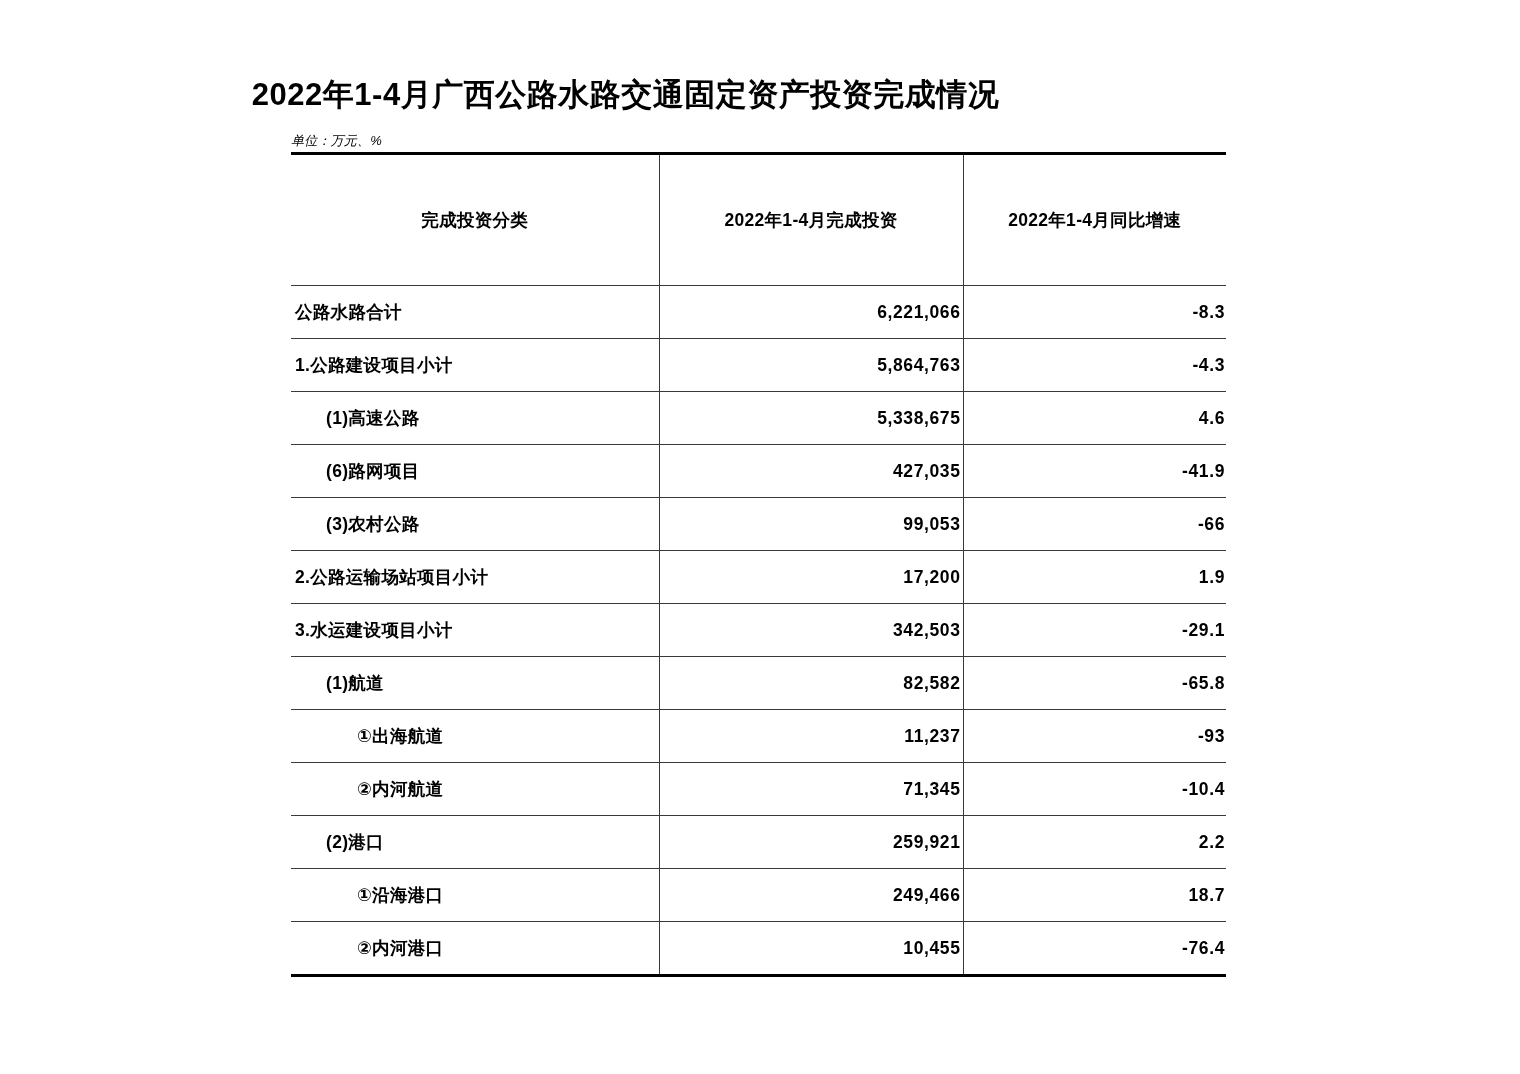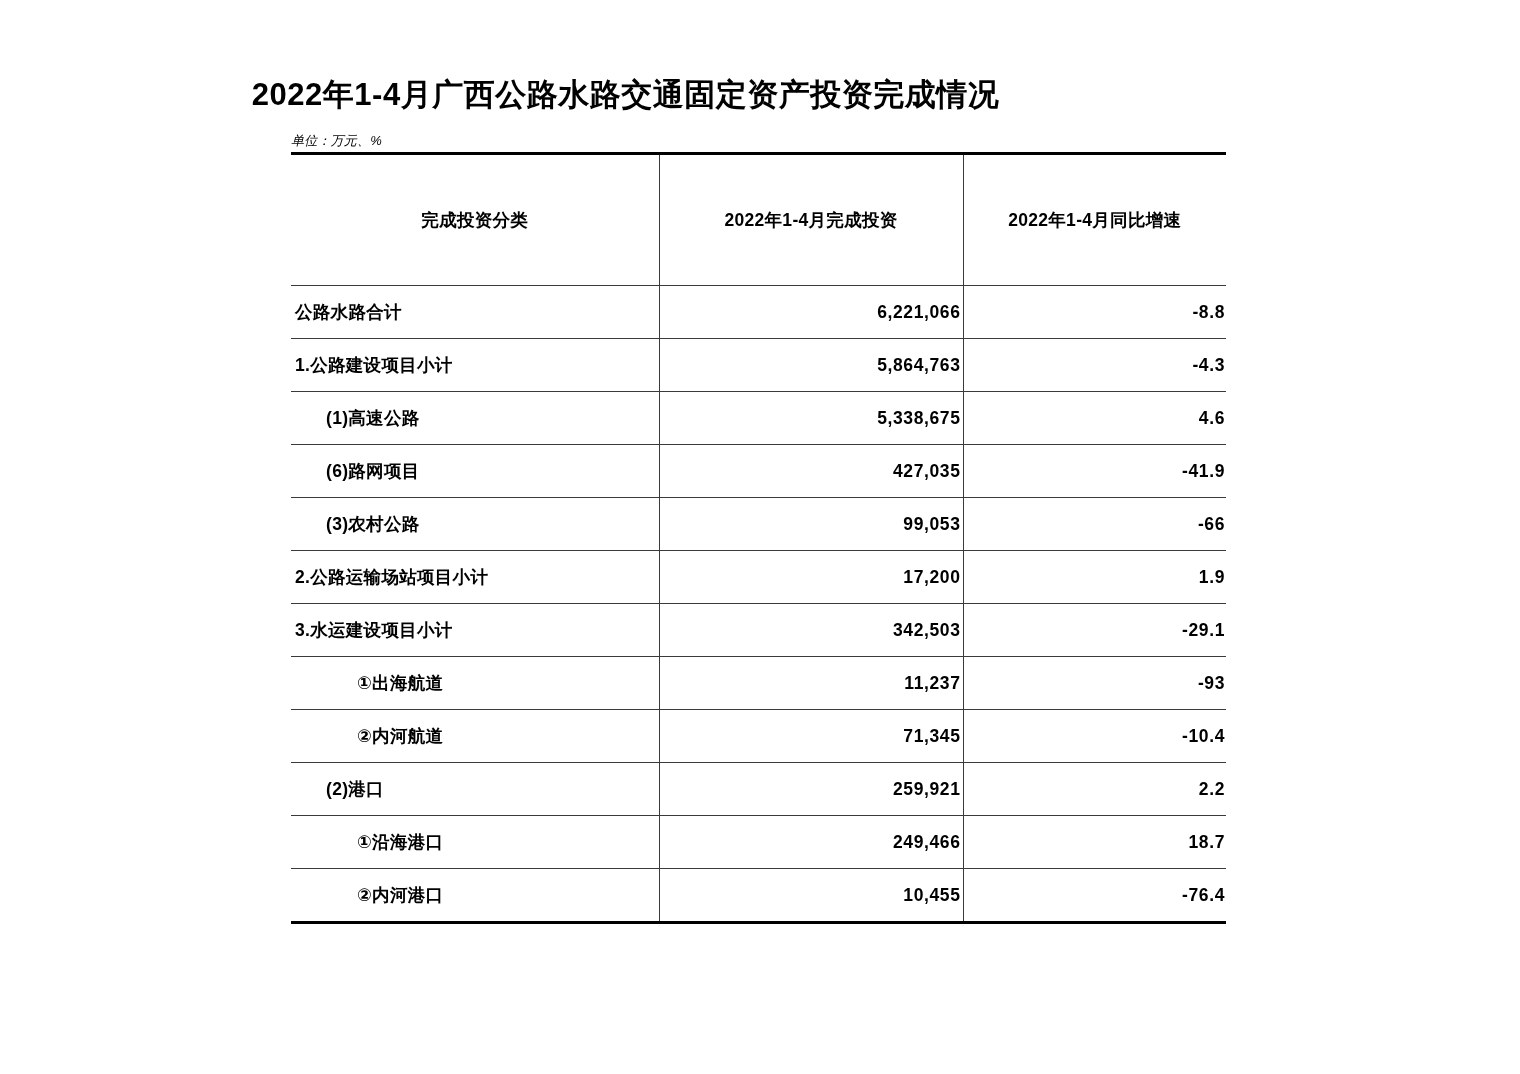--- a/index.html
+++ b/index.html
@@ -142,21 +142,21 @@
         <tr class="header-row">
           <th class="col-name">完成投资分类</th>
           <th class="col-val">2022年1-4月完成投资</th>
           <th class="col-grow">2022年1-4月同比增速</th>
         </tr>
       </thead>
       <tbody id="table-body">
           <tr class="data-row">
             <td class="cell-name"><span class="lvl0">公路水路合计</span></td>
             <td class="cell-val"><span class="num">6,221,066</span></td>
-            <td class="cell-grow"><span class="num">-8.8</span></td>
+            <td class="cell-grow"><span class="num">-8.3</span></td>
           </tr>
           <tr class="data-row">
             <td class="cell-name"><span class="lvl0">1.公路建设项目小计</span></td>
             <td class="cell-val"><span class="num">5,864,763</span></td>
             <td class="cell-grow"><span class="num">-4.3</span></td>
           </tr>
           <tr class="data-row">
             <td class="cell-name"><span class="lvl1">(1)高速公路</span></td>
             <td class="cell-val"><span class="num">5,338,675</span></td>
             <td class="cell-grow"><span class="num">4.6</span></td>
@@ -175,20 +175,25 @@
             <td class="cell-name"><span class="lvl0">2.公路运输场站项目小计</span></td>
             <td class="cell-val"><span class="num">17,200</span></td>
             <td class="cell-grow"><span class="num">1.9</span></td>
           </tr>
           <tr class="data-row">
             <td class="cell-name"><span class="lvl0">3.水运建设项目小计</span></td>
             <td class="cell-val"><span class="num">342,503</span></td>
             <td class="cell-grow"><span class="num">-29.1</span></td>
           </tr>
           <tr class="data-row">
+            <td class="cell-name"><span class="lvl1">(1)航道</span></td>
+            <td class="cell-val"><span class="num">82,582</span></td>
+            <td class="cell-grow"><span class="num">-65.8</span></td>
+          </tr>
+          <tr class="data-row">
             <td class="cell-name"><span class="lvl2">①出海航道</span></td>
             <td class="cell-val"><span class="num">11,237</span></td>
             <td class="cell-grow"><span class="num">-93</span></td>
           </tr>
           <tr class="data-row">
             <td class="cell-name"><span class="lvl2">②内河航道</span></td>
             <td class="cell-val"><span class="num">71,345</span></td>
             <td class="cell-grow"><span class="num">-10.4</span></td>
           </tr>
           <tr class="data-row">

